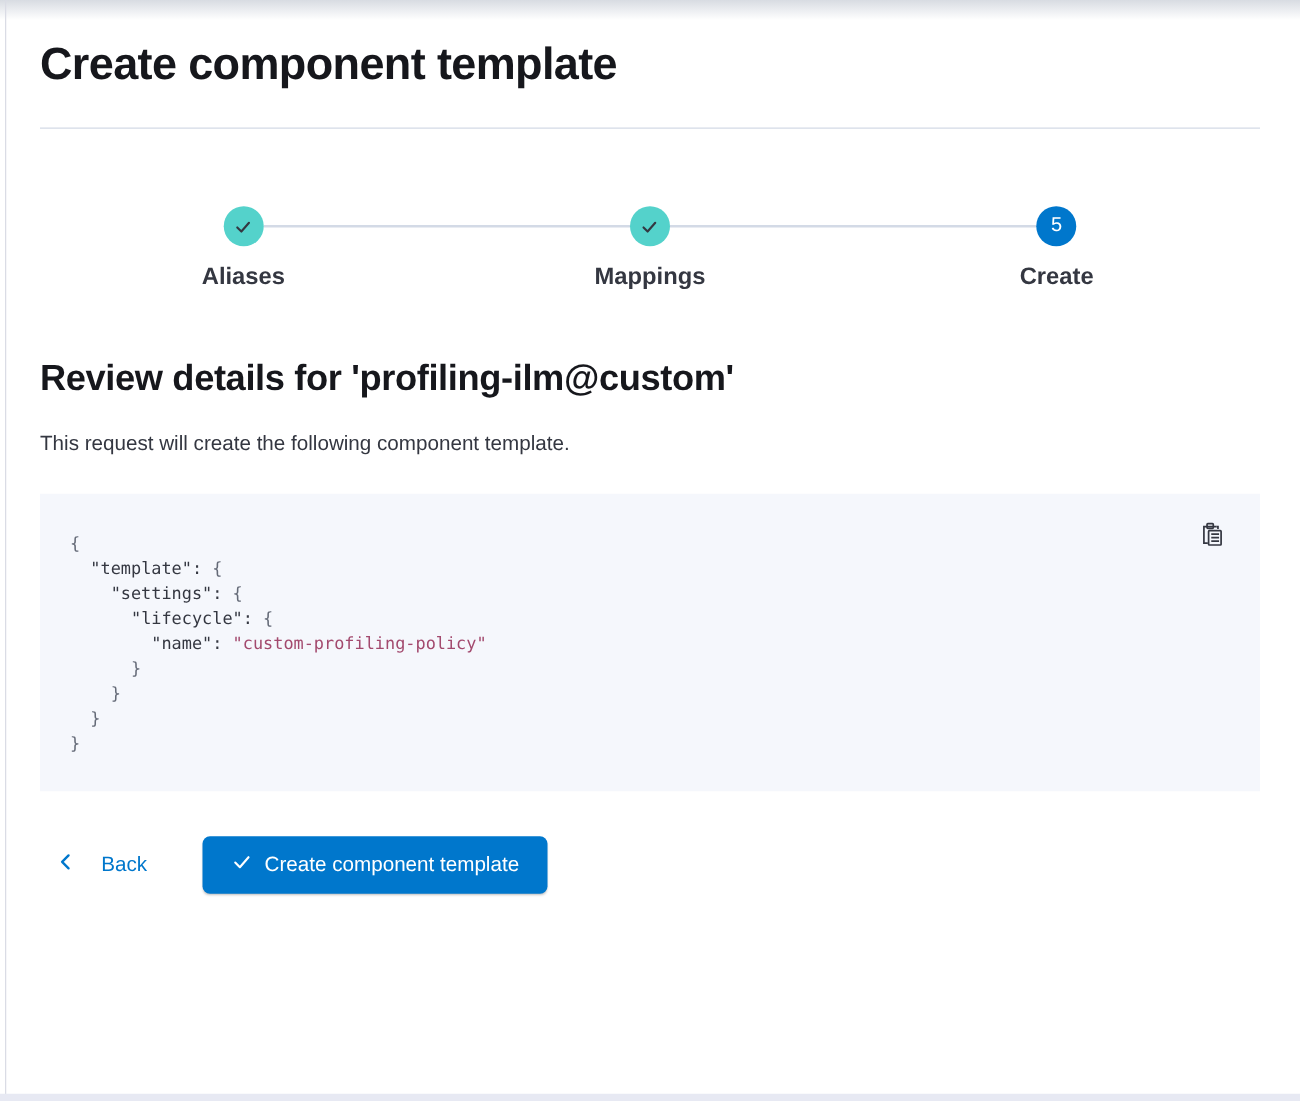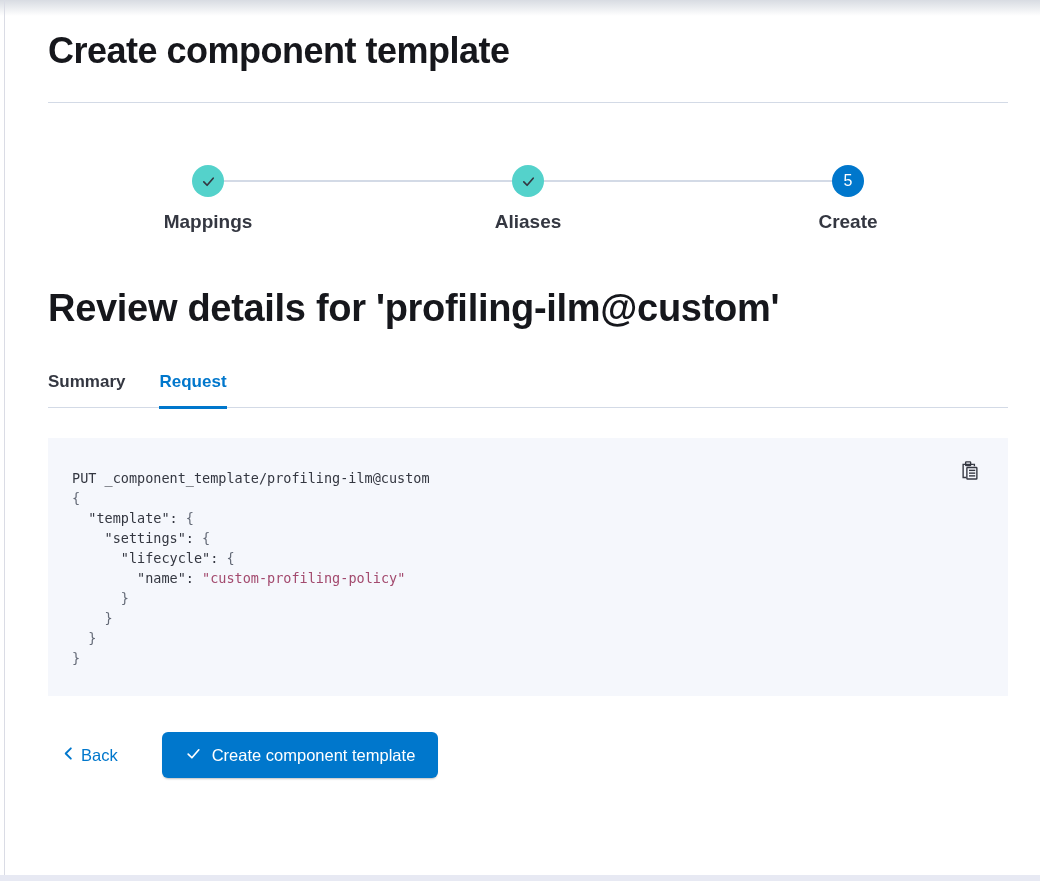--- a/index.html
+++ b/index.html
@@ -18,21 +18,21 @@
     pointer-events: none;
   }
   .left-edge {
     position: absolute; left: 4px; top: 0; bottom: 0; width: 1px;
     background: #DADCE5;
   }
   .bottom-strip {
     position: absolute; bottom: 0; left: 0; right: 0; height: 6px;
     background: #E7E9F3;
   }
-  .content { padding: 30px 32px 0 48px; }
+  .content { padding: 30px 32px 0 32px; }
 
   .page-title {
     margin: 0;
     font-size: 36px; font-weight: 700; letter-spacing: -0.5px;
     color: #16171C;
   }
   .title-rule {
     border: none; border-top: 1px solid #D3DAE6;
     margin: 30px 0 0 0;
   }
@@ -56,21 +56,21 @@
   }
   .step-circle.complete { background: #54D2CB; }
   .step-circle.current  { background: #0077CC; color: #ffffff; font-size: 16px; }
   .step-label {
     margin-top: 14px; font-size: 19px; font-weight: 700; color: #343741;
     text-align: center;
   }
 
   .review-heading {
     margin: 54px 0 0 0;
-    font-size: 38px; font-weight: 700; letter-spacing: -0.3px;
+    font-size: 29px; font-weight: 700; letter-spacing: -0.3px;
     color: #16171C;
   }
 
   
   .tabs {
     display: flex; gap: 34px;
     margin-top: 42px;
     border-bottom: 1px solid #D3DAE6;
   }
   .tab {
@@ -104,21 +104,21 @@
   .tok-string { color: #A34A6E; }
   .copy-btn {
     position: absolute; top: 22px; right: 28px;
     background: none; border: none; padding: 0; cursor: pointer;
     color: #343741; line-height: 0;
   }
 
   
   .footer { display: flex; align-items: center; margin-top: 36px; }
   .back-btn {
-    display: flex; align-items: center; gap: 5px;
+    display: flex; align-items: center; gap: 21px;
     margin-left: 13px;
     background: none; border: none; padding: 0; cursor: pointer;
     color: #0077CC; font-size: 16.5px; font-weight: 500;
     font-family: inherit;
   }
   .submit-btn {
     display: flex; align-items: center; gap: 10px;
     margin-left: 44px;
     background: #0077CC; color: #ffffff;
     border: none; border-radius: 6px;
@@ -139,49 +139,45 @@
   <h1 class="page-title">Create component template</h1>
   <hr class="title-rule">
 
   <div class="steps" id="steps">
       <div class="step">
         <span class="step-circle complete">
           <span style="line-height: 0;"><svg width="15" height="15" viewBox="0 0 16 16" fill="none" stroke="#343741" stroke-width="1.8" stroke-linecap="round" stroke-linejoin="round">
               <polyline points="3,8.5 6.5,12 13,4.5"></polyline>
             </svg></span>
         </span>
-        <div class="step-label">Mappings</div>
+        <div class="step-label">Aliases</div>
       </div>
       <div class="step">
         <span class="step-circle complete">
           <span style="line-height: 0;"><svg width="15" height="15" viewBox="0 0 16 16" fill="none" stroke="#343741" stroke-width="1.8" stroke-linecap="round" stroke-linejoin="round">
               <polyline points="3,8.5 6.5,12 13,4.5"></polyline>
             </svg></span>
         </span>
-        <div class="step-label">Aliases</div>
+        <div class="step-label">Mappings</div>
       </div>
       <div class="step">
         <span class="step-circle current">
           <span>5</span>
         </span>
         <div class="step-label">Create</div>
       </div>
     </div>
 
   <h2 class="review-heading">Review details for 'profiling-ilm@custom'</h2>
 
-  <div class="tabs" id="tabs">
-      <div class="tab">Summary</div>
-      <div class="tab selected">Request</div>
-    </div>
-
+
+  <p class="description">This request will create the following component template.</p>
 
   <div class="code-block">
     <div id="code-lines">
-        <div class="code-line"><span class="tok-plain">PUT _component_template/profiling-ilm@custom</span></div>
         <div class="code-line"><span class="tok-punct">{</span></div>
         <div class="code-line"><span class="tok-plain">  </span><span class="tok-key">"template"</span><span class="tok-plain">: </span><span class="tok-punct">{</span></div>
         <div class="code-line"><span class="tok-plain">    </span><span class="tok-key">"settings"</span><span class="tok-plain">: </span><span class="tok-punct">{</span></div>
         <div class="code-line"><span class="tok-plain">      </span><span class="tok-key">"lifecycle"</span><span class="tok-plain">: </span><span class="tok-punct">{</span></div>
         <div class="code-line"><span class="tok-plain">        </span><span class="tok-key">"name"</span><span class="tok-plain">: </span><span class="tok-string">"custom-profiling-policy"</span></div>
         <div class="code-line"><span class="tok-punct">      }</span></div>
         <div class="code-line"><span class="tok-punct">    }</span></div>
         <div class="code-line"><span class="tok-punct">  }</span></div>
         <div class="code-line"><span class="tok-punct">}</span></div>
       </div>

